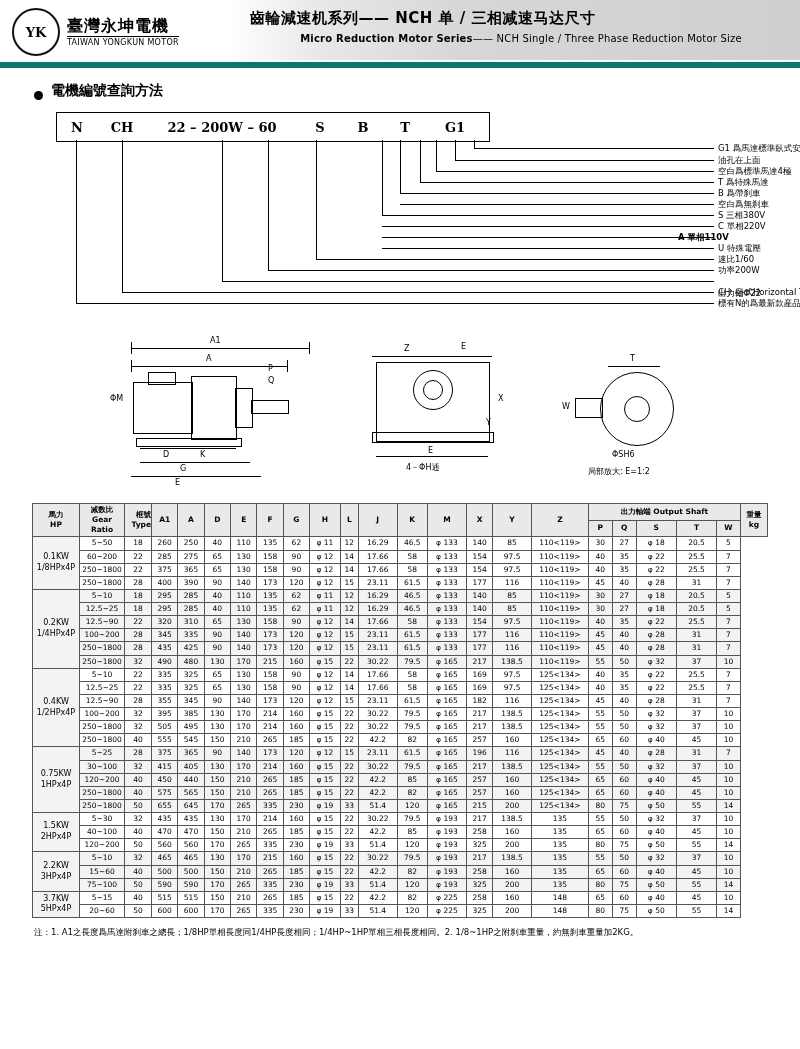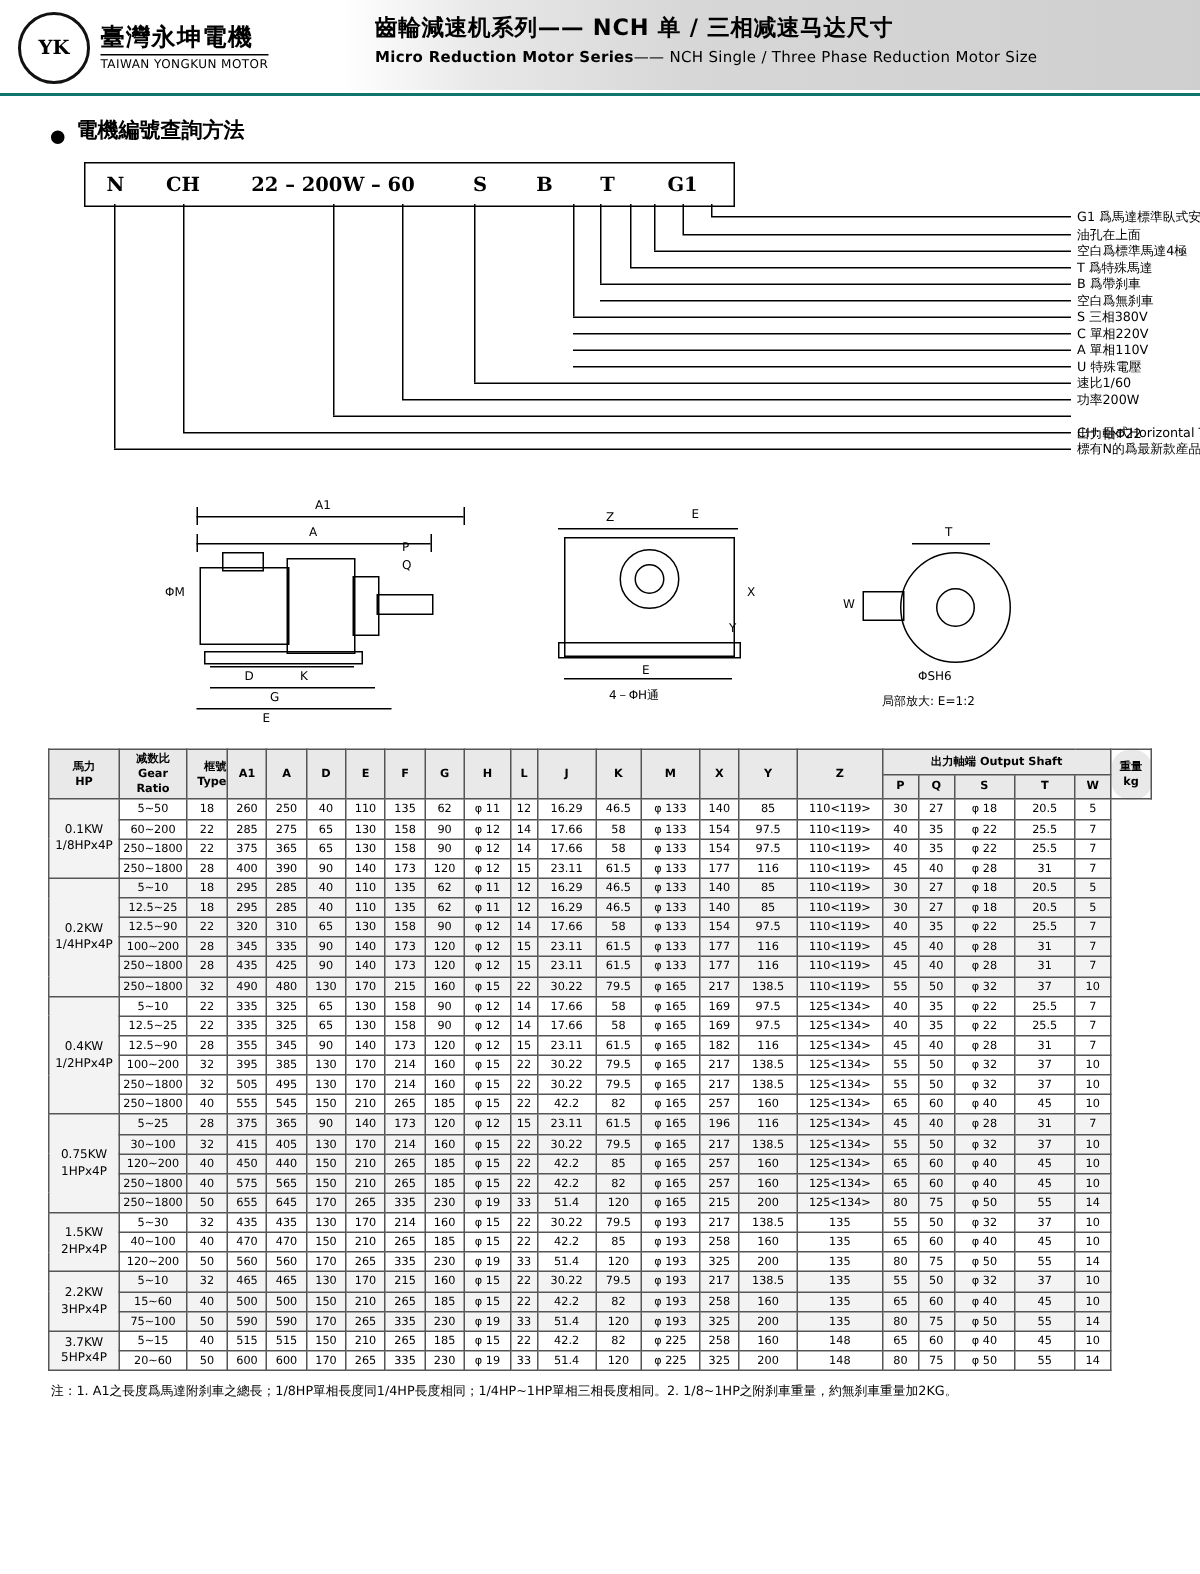--- a/index.html
+++ b/index.html
@@ -1,29 +1,29 @@
 <!DOCTYPE html>
 <html><head>
 <meta charset="utf-8">
 <style>
   html,body{margin:0;padding:0;background:#fff;}
   body{width:800px;height:1049px;font-family:"DejaVu Sans","Liberation Sans",sans-serif;color:#000;position:relative;}
   .page{width:800px;height:1049px;position:relative;overflow:hidden;}
 
   
-  .header{position:relative;height:62px;border-bottom:2px solid #0f766e;}
+  .header{position:relative;height:62px;border-bottom:6px solid #0f766e;}
   .logo-wrap{position:absolute;left:12px;top:8px;display:flex;align-items:center;}
   .logo-mark{width:44px;height:44px;border:2px solid #111;border-radius:50%;display:flex;align-items:center;justify-content:center;font-size:13px;font-weight:bold;font-family:"DejaVu Serif","Liberation Serif",serif;}
   .logo-text{margin-left:7px;}
   .logo-cn{font-size:16px;font-weight:bold;letter-spacing:1px;line-height:1.1;font-family:Liberation Sans, sans-serif;}
   .logo-en{font-size:8px;letter-spacing:.3px;border-top:1px solid #000;margin-top:2px;padding-top:1px;}
   .hdr-bar{position:absolute;left:228px;top:0;right:0;height:60px;background:linear-gradient(to right,#ffffff 0%,#e8e8e8 16%,#d7d7d7 40%,#cfcfcf 100%);}
   .hdr-title{position:absolute;left:250px;top:9px;right:8px;}
   .hdr-cn{font-size:15px;font-weight:bold;letter-spacing:.5px;}
-  .hdr-en{font-size:10px;font-weight:bold;margin-top:5px;letter-spacing:.2px;}
+  .hdr-en{font-size:10px;font-weight:bold;margin-top:5px;letter-spacing:.2px;text-align:center;}
   .hdr-en .light{font-weight:normal;}
 
   
   .sec-title{display:flex;align-items:flex-end;font-size:14px;font-weight:bold;margin:14px 0 8px 34px;}
   .bullet{width:9px;height:9px;border-radius:50%;background:#000;display:inline-block;margin-right:8px;}
 
   
   .code-area{position:relative;height:220px;}
   .code-box{position:absolute;left:56px;top:4px;width:432px;height:28px;border:1px solid #000;display:flex;align-items:center;}
   .code-box .cell{font-size:13px;font-weight:bold;font-family:"DejaVu Serif","Liberation Serif",serif;text-align:center;}
@@ -108,21 +108,21 @@
     <div class="leg" style="left:718px;top:91px;">空白爲無刹車</div>
 
     <div class="vline" style="left:382px;top:32px;height:75px;"></div>
     <div class="hline" style="left:382px;top:107px;width:332px;"></div>
     <div class="leg" style="left:718px;top:102px;">S 三相380V</div>
 
     <div class="hline" style="left:382px;top:118px;width:332px;"></div>
     <div class="leg" style="left:718px;top:113px;">C 單相220V</div>
 
     <div class="hline" style="left:382px;top:129px;width:332px;"></div>
-    <div class="leg" style="left:718px;top:124px;">A 單相110V</div>
+    <div class="leg" style="left:678px;top:124px;font-weight:bold;">A 單相110V</div>
 
     <div class="hline" style="left:382px;top:140px;width:332px;"></div>
     <div class="leg" style="left:718px;top:135px;">U 特殊電壓</div>
 
     <div class="vline" style="left:316px;top:32px;height:119px;"></div>
     <div class="hline" style="left:316px;top:151px;width:398px;"></div>
     <div class="leg" style="left:718px;top:146px;">速比1/60</div>
 
     <div class="vline" style="left:268px;top:32px;height:130px;"></div>
     <div class="hline" style="left:268px;top:162px;width:446px;"></div>
@@ -216,21 +216,21 @@
         <th rowspan="2">G</th>
         <th rowspan="2">H</th>
         <th rowspan="2">L</th>
         <th rowspan="2">J</th>
         <th rowspan="2">K</th>
         <th rowspan="2">M</th>
         <th rowspan="2">X</th>
         <th rowspan="2">Y</th>
         <th rowspan="2" style="width:56px;">Z</th>
         <th colspan="5">出力軸端 Output Shaft</th>
-        <th rowspan="2" style="width:26px;border-radius:12px;">重量<br>kg</th>
+        <th rowspan="2" style="width:26px;">重量<br>kg</th>
       </tr>
       <tr>
         <th>P</th>
         <th>Q</th>
         <th>S</th>
         <th>T</th>
         <th>W</th>
       </tr>
     </thead>
     <tbody id="tbody">

